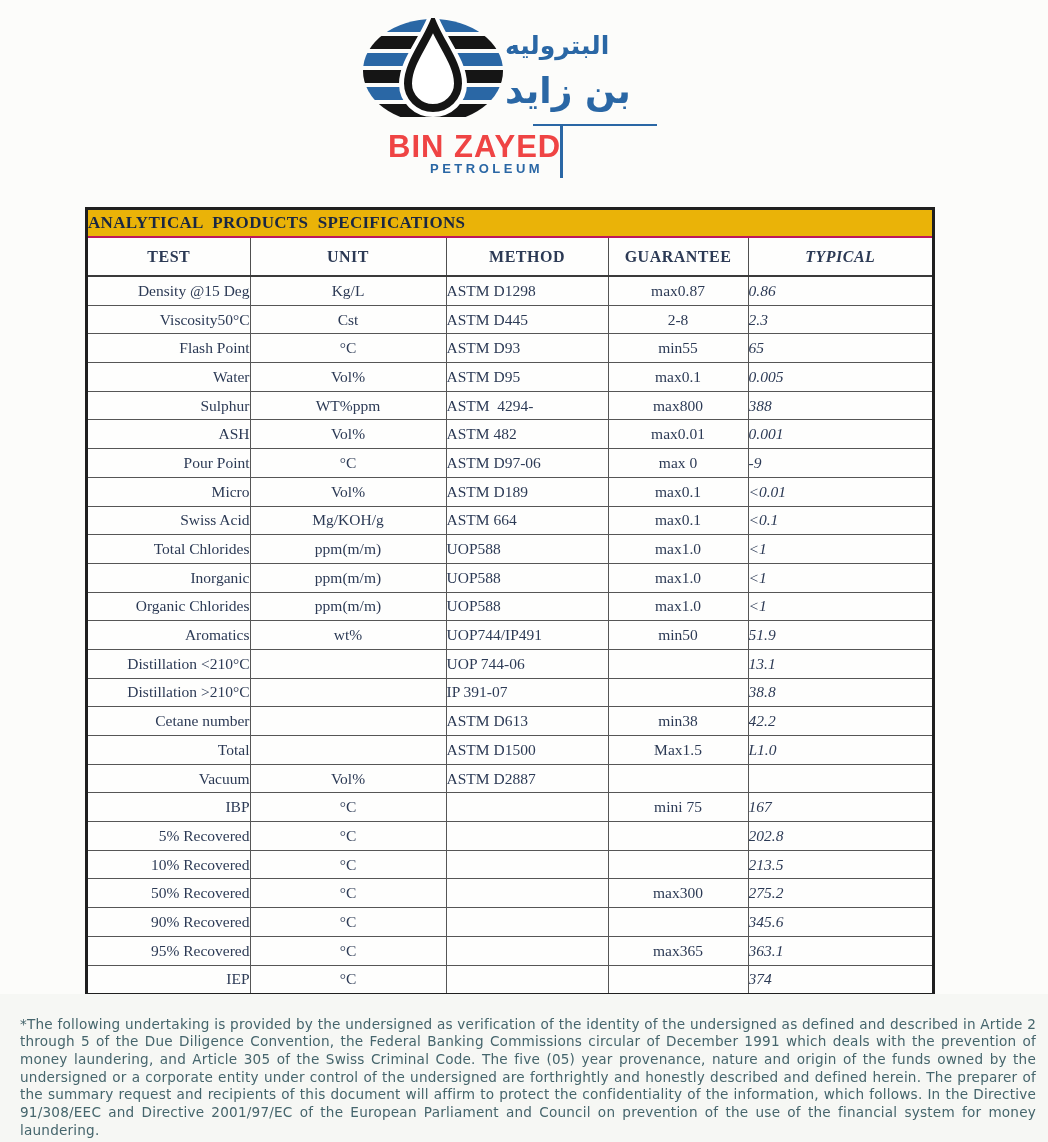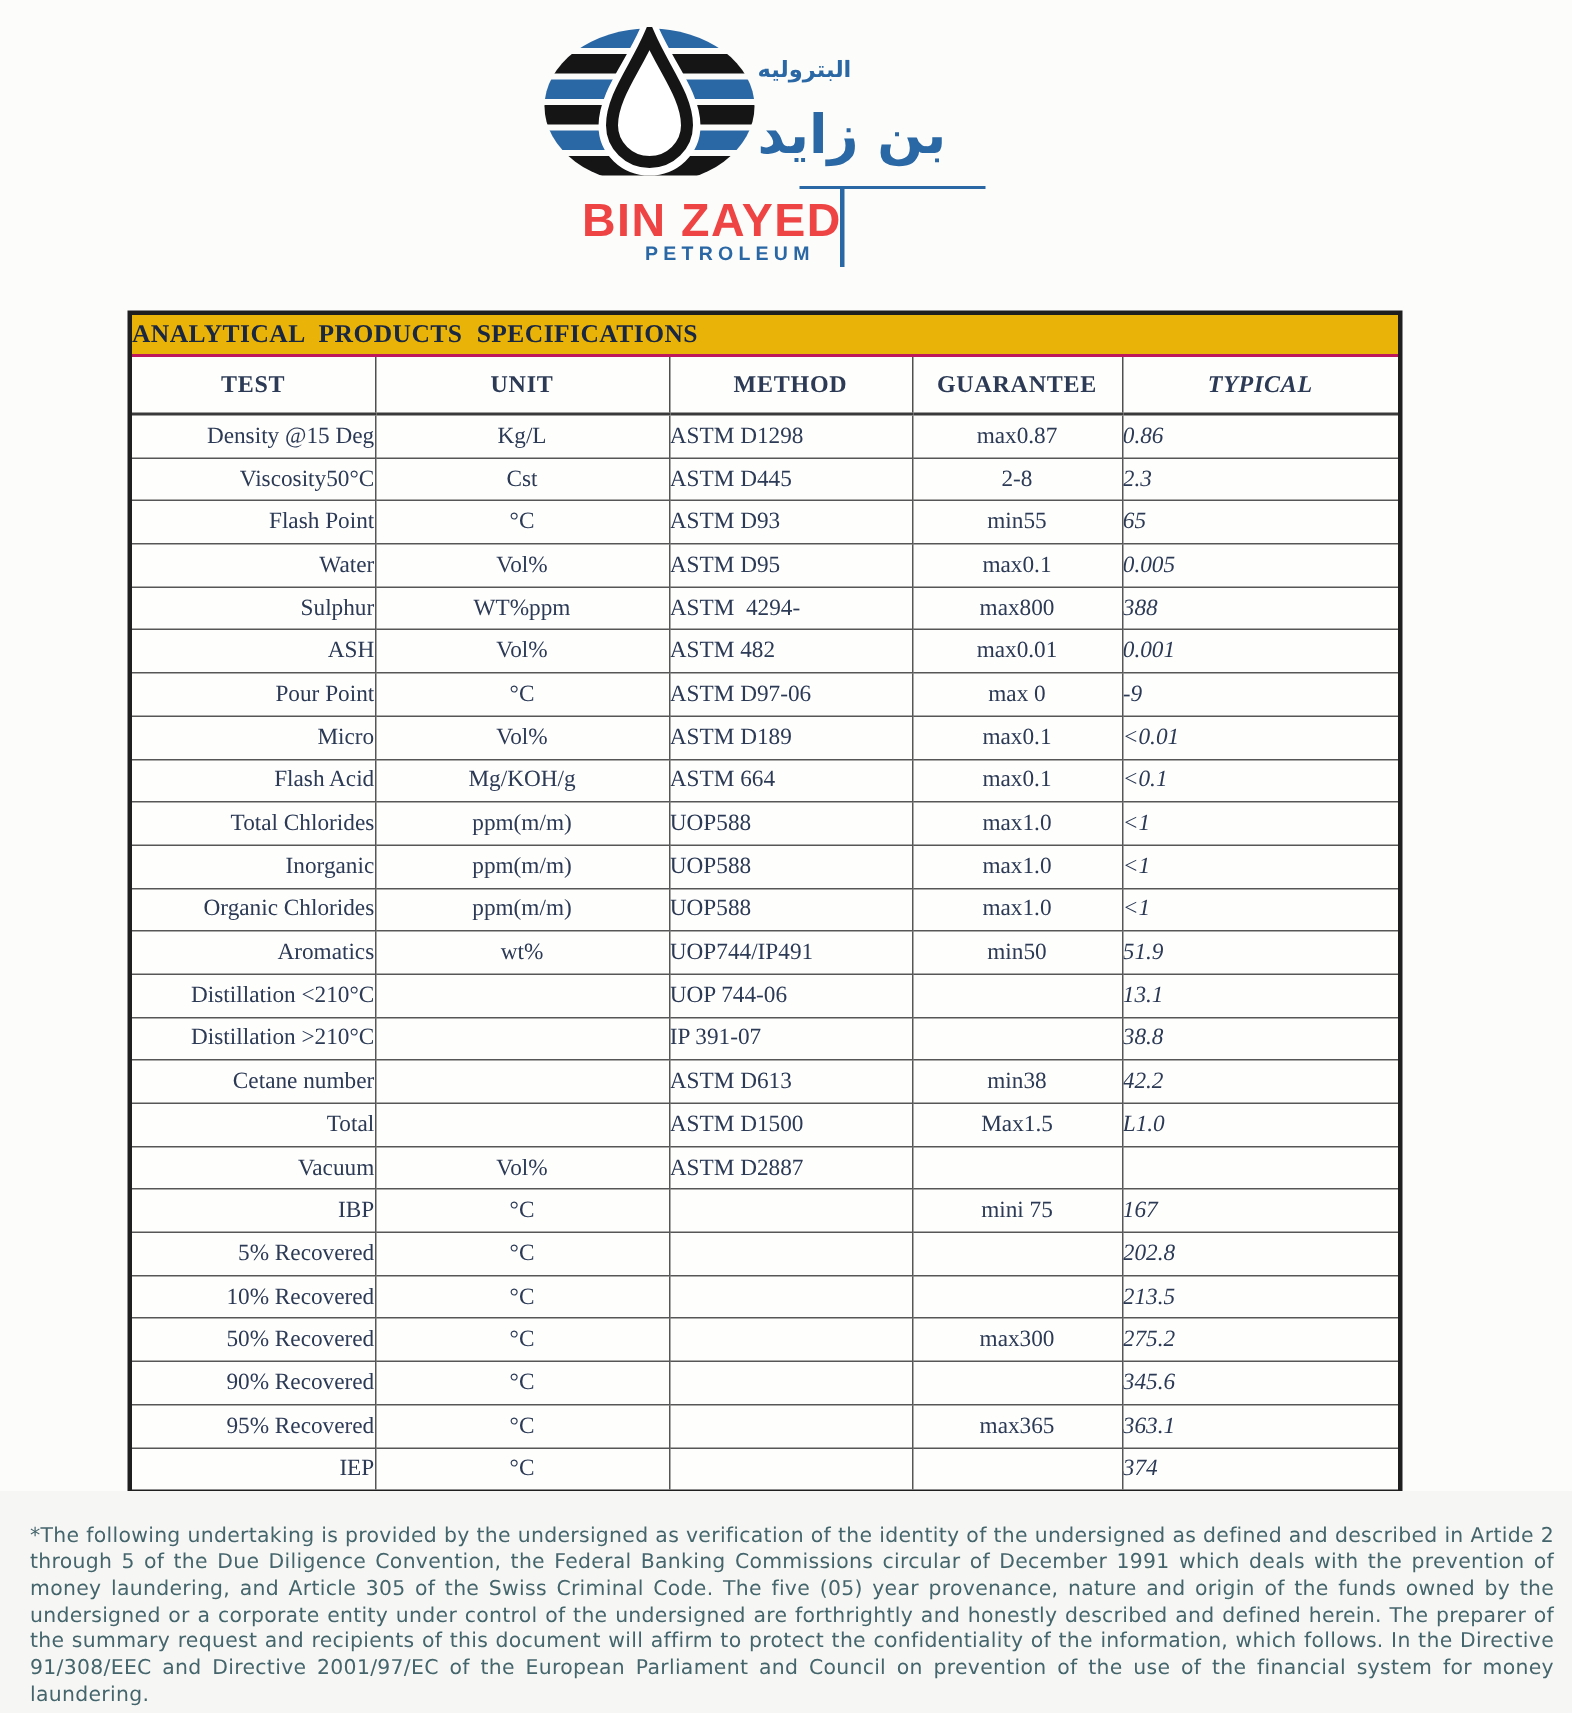--- a/index.html
+++ b/index.html
@@ -8,21 +8,21 @@
     background:#fcfcfa;
     font-family:"Liberation Serif","DejaVu Serif",serif;
   }
   
   .logo-wrap{position:absolute;left:0;top:0;width:1048px;height:195px;}
   .logo-mark{position:absolute;left:362px;top:18px;}
   .arabic-top{
     position:absolute;left:505px;top:34px;width:145px;
     direction:rtl;text-align:left;
     font-family:"DejaVu Sans",sans-serif;font-weight:bold;
-    font-size:15px;color:#2a67a5;line-height:24px;
+    font-size:25px;color:#2a67a5;line-height:24px;
   }
   .arabic-bottom{
     position:absolute;left:505px;top:70px;width:150px;
     direction:rtl;text-align:left;
     font-family:"DejaVu Sans",sans-serif;font-weight:bold;
     font-size:36px;color:#2a67a5;line-height:42px;
   }
   .arabic-underline{position:absolute;left:533px;top:124px;width:124px;height:2px;background:#2a67a5;}
   .arabic-descender{position:absolute;left:560px;top:126px;width:3px;height:52px;background:#2a67a5;}
   .brand-name{
@@ -174,21 +174,21 @@
           <td class="c-typical">-9</td>
         </tr>
         <tr>
           <td class="c-test">Micro</td>
           <td class="c-unit">Vol%</td>
           <td class="c-method">ASTM D189</td>
           <td class="c-guarantee">max0.1</td>
           <td class="c-typical">&lt;0.01</td>
         </tr>
         <tr>
-          <td class="c-test">Flash Acid</td>
+          <td class="c-test">Swiss Acid</td>
           <td class="c-unit">Mg/KOH/g</td>
           <td class="c-method">ASTM 664</td>
           <td class="c-guarantee">max0.1</td>
           <td class="c-typical">&lt;0.1</td>
         </tr>
         <tr>
           <td class="c-test">Total Chlorides</td>
           <td class="c-unit">ppm(m/m)</td>
           <td class="c-method">UOP588</td>
           <td class="c-guarantee">max1.0</td>

